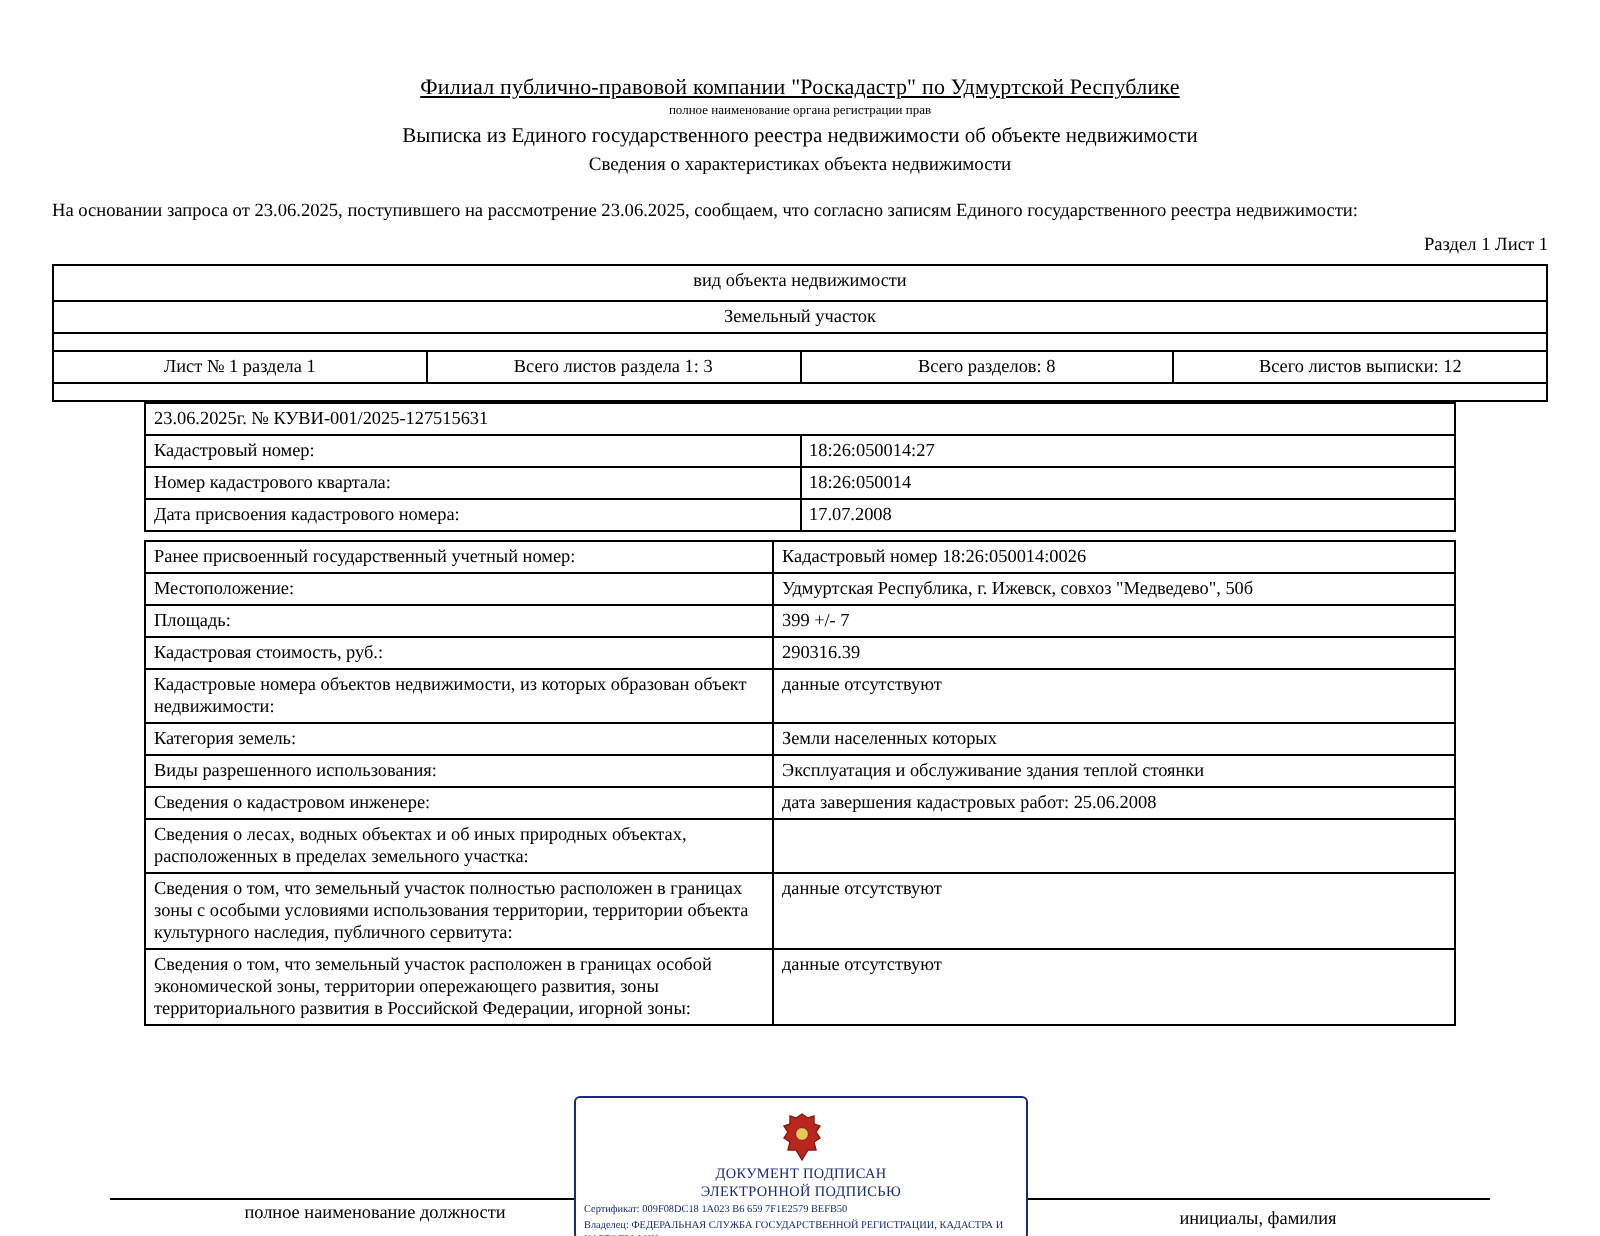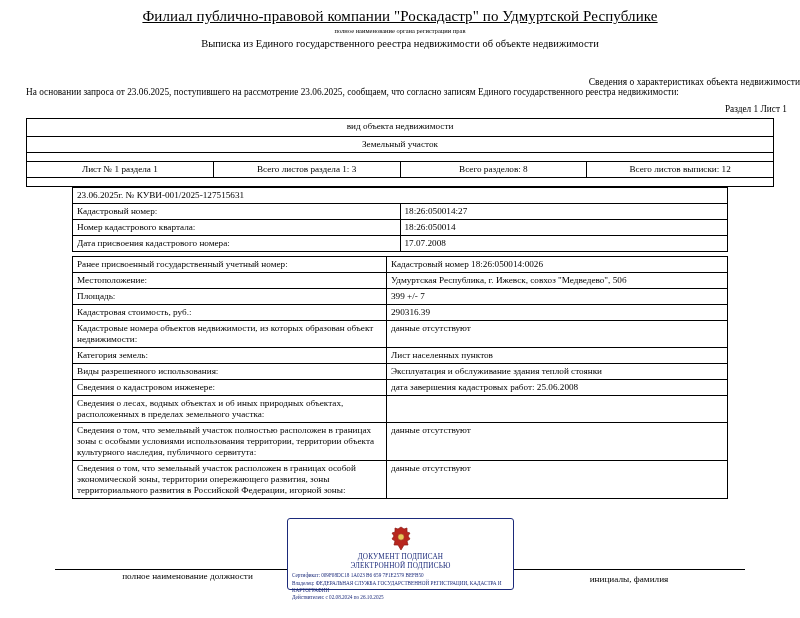--- a/index.html
+++ b/index.html
@@ -19,48 +19,49 @@
   .page {
     position: relative;
     width: 800px;
     height: 618px;
     padding: 0;
   }
   .hdr {
     text-align: center;
   }
   .org-name {
-    font-size: 15px;
+    font-size: 11px;
     text-decoration: underline;
-    margin-top: 8px;
+    margin-top: 38px;
     letter-spacing: 0.1px;
   }
   .org-sub {
     font-size: 6.5px;
     margin-top: 2px;
   }
   .doc-title {
     font-size: 10.5px;
     margin-top: 4px;
   }
   .section-title {
     font-size: 9.5px;
-    text-align: right;
-    margin-top: 28px;
+    text-align: center;
+    margin-top: 4px;
   }
   .basis {
     font-size: 9.3px;
+    margin-top: 13px;
     padding: 0 26px 0 26px;
     text-align: left;
   }
   .razdel {
     text-align: right;
     font-size: 9.3px;
     margin-top: 7px;
-    padding-right: 13px;
+    padding-right: 26px;
   }
   table.main {
     border-collapse: collapse;
     margin: 4px auto 0 auto;
     width: 748px;
     table-layout: fixed;
   }
   table.main td {
     border: 1px solid #000;
     padding: 2px 4px;
@@ -241,21 +242,21 @@
     <tr>
       <td class="label-col">Кадастровая стоимость, руб.:</td>
       <td>290316.39</td>
     </tr>
     <tr>
       <td class="label-col">Кадастровые номера объектов недвижимости, из которых образован объект недвижимости:</td>
       <td>данные отсутствуют</td>
     </tr>
     <tr>
       <td class="label-col">Категория земель:</td>
-      <td>Лист населенных пунктов</td>
+      <td>Земли населенных которых</td>
     </tr>
     <tr>
       <td class="label-col">Виды разрешенного использования:</td>
       <td>Эксплуатация и обслуживание здания теплой стоянки</td>
     </tr>
     <tr>
       <td class="label-col">Сведения о кадастровом инженере:</td>
       <td>дата завершения кадастровых работ: 25.06.2008</td>
     </tr>
     <tr>

